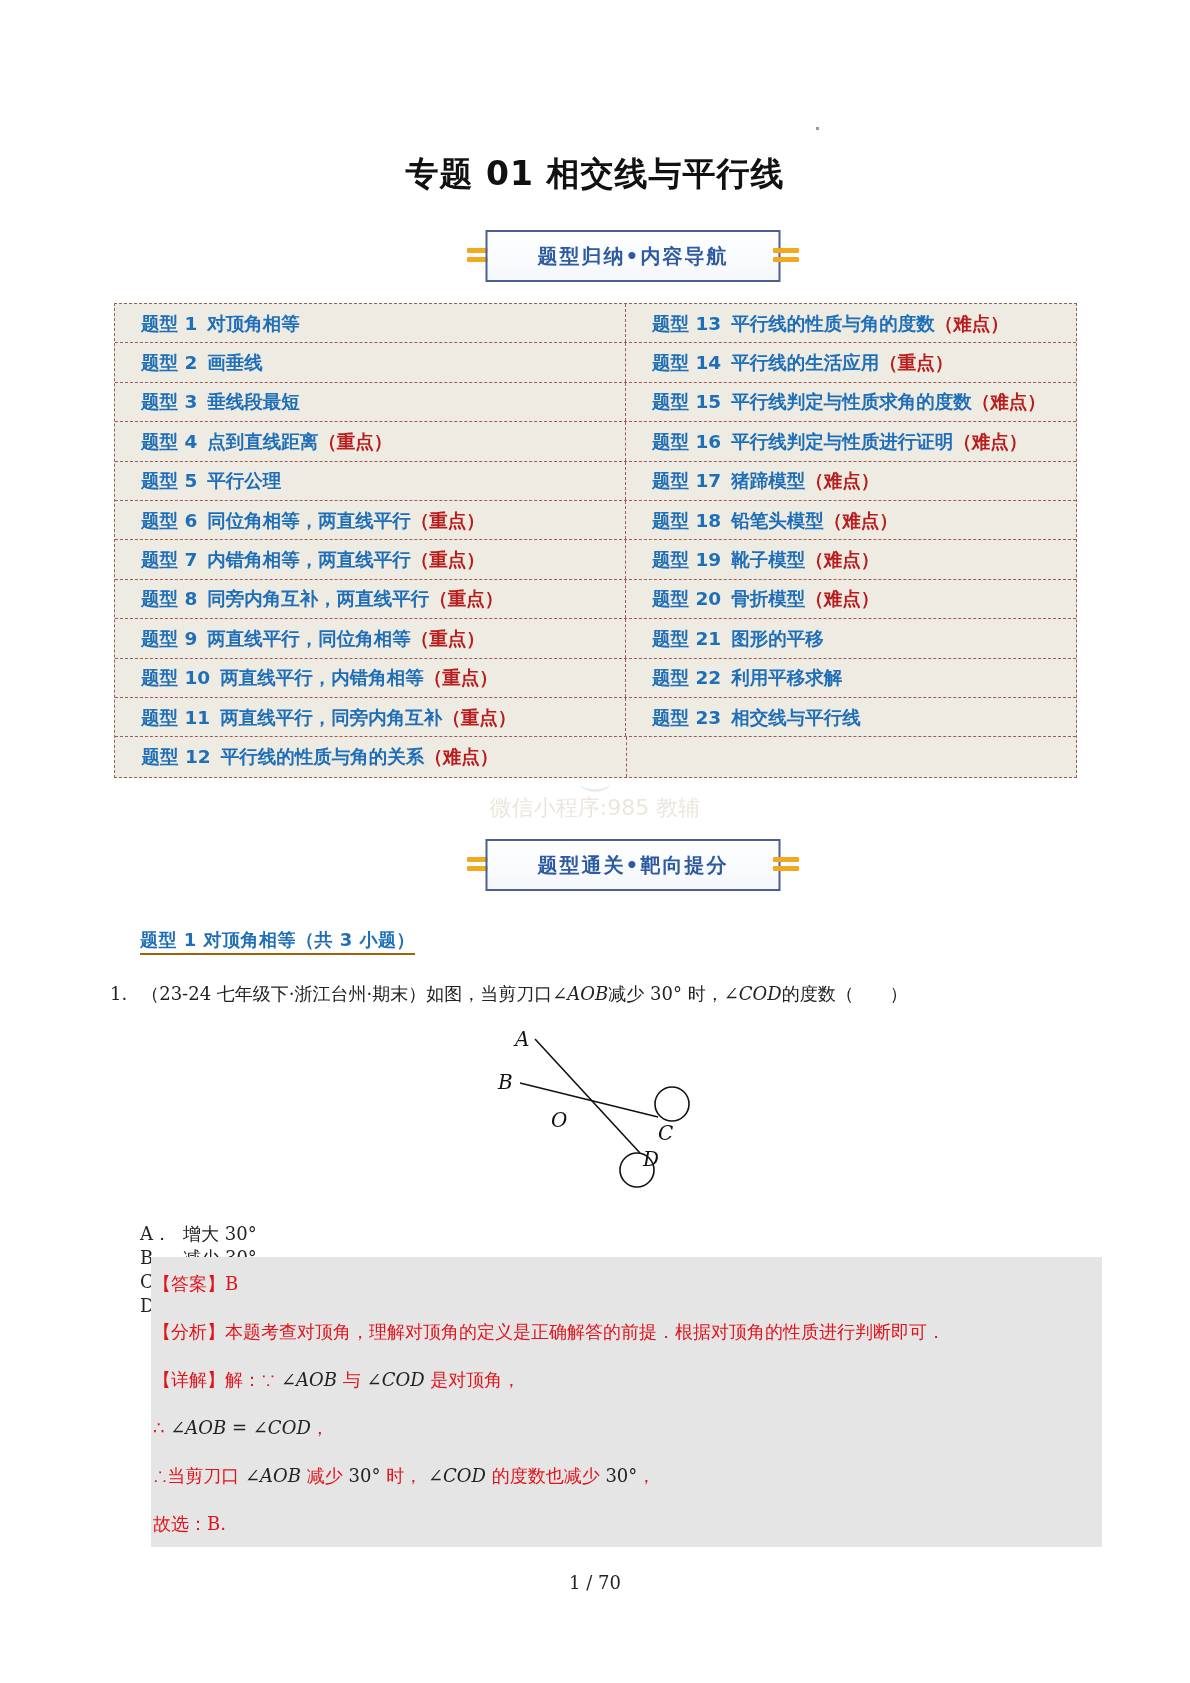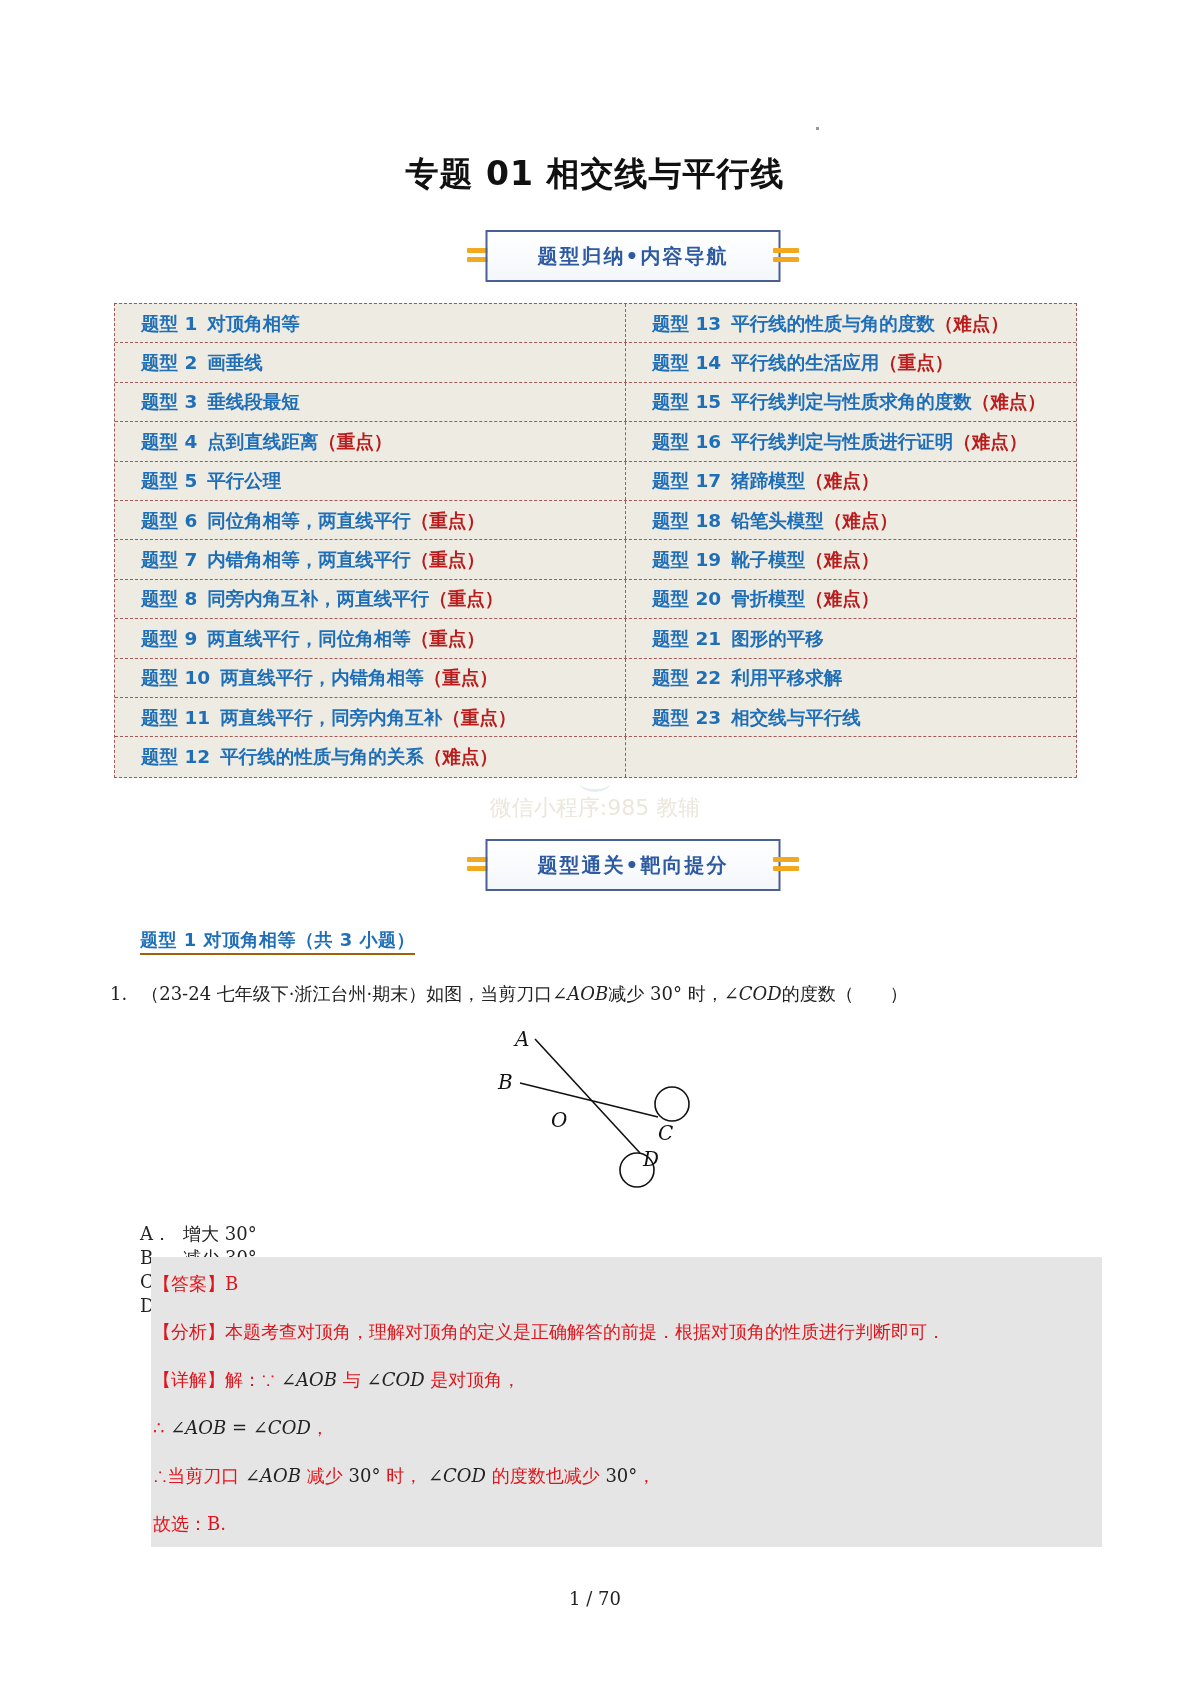--- a/index.html
+++ b/index.html
@@ -24,21 +24,21 @@
   .banner-bar::before, .banner-bar::after { content: ""; position: absolute; left: 0;
     width: 26px; height: 5px; background: #f2a91f; border-radius: 1px; }
   .banner-bar::before { top: 0; }
   .banner-bar::after { top: 9px; }
   .banner-bar.left { left: calc(50% - 166px); }
   .banner-bar.right { left: calc(50% + 140px); }
 
   .toc { left: 114px; top: 303px; width: 963px; background: #eeebe2;
     border: 1.5px dashed #a05a5a; box-sizing: border-box; }
   .toc-row { display: flex; height: 39.4px; border-bottom: 1.5px dashed #a05a5a; box-sizing: border-box; }
-  .toc-row:last-child { border-bottom: none; }
+  .toc-row:last-child { border-bottom: none; justify-content: center; }
   .toc-cell { flex: 0 0 auto; display: flex; align-items: center; padding-left: 26px;
     font-family: "DejaVu Sans", "Liberation Sans", sans-serif; font-weight: bold;
     font-size: 18.5px; color: #1f6fb8; box-sizing: border-box; white-space: nowrap; }
   .toc-cell.left { width: 511px; border-right: 1.5px dashed #a05a5a; }
   .toc-cell.right { width: 449px; }
   .toc-cell .num { margin-right: 10px; }
   .toc-cell .tag { color: #b91c1c; }
 
   .watermark { left: 0; width: 1190px; top: 793px; text-align: center;
     font-family: "DejaVu Sans", "Liberation Sans", sans-serif; font-size: 22px;
@@ -58,21 +58,21 @@
   .diagram text { font-family: "DejaVu Serif", "Liberation Serif", serif; font-style: italic; font-size: 20px; fill: #111; }
 
   .options { left: 140px; top: 1222px; display: flex; font-size: 18px; color: #222; flex-direction: column; }
   .option { white-space: nowrap; }
   .option .lbl { margin-right: 12px; }
 
   .answer-box { left: 151px; top: 1257px; width: 951px; height: 290px; background: #e5e5e5; }
   .answer-line { position: absolute; left: 2px; font-size: 18px; color: #e0151b; white-space: nowrap; }
   .answer-line .blk { color: #222; }
 
-  .page-num { left: 0; width: 1190px; top: 1572px; text-align: center; font-size: 18px; color: #222; margin-top: 16px; }
+  .page-num { left: 0; width: 1190px; top: 1572px; text-align: center; font-size: 18px; color: #222; }
 </style>
 </head>
 <body>
 
 <div class="abs stray-dot"></div>
 
 <div class="abs page-title">专题 01  相交线与平行线</div>
 
 <div class="abs section-banner" style="top:226px">
   <div class="banner-bar left"></div>

